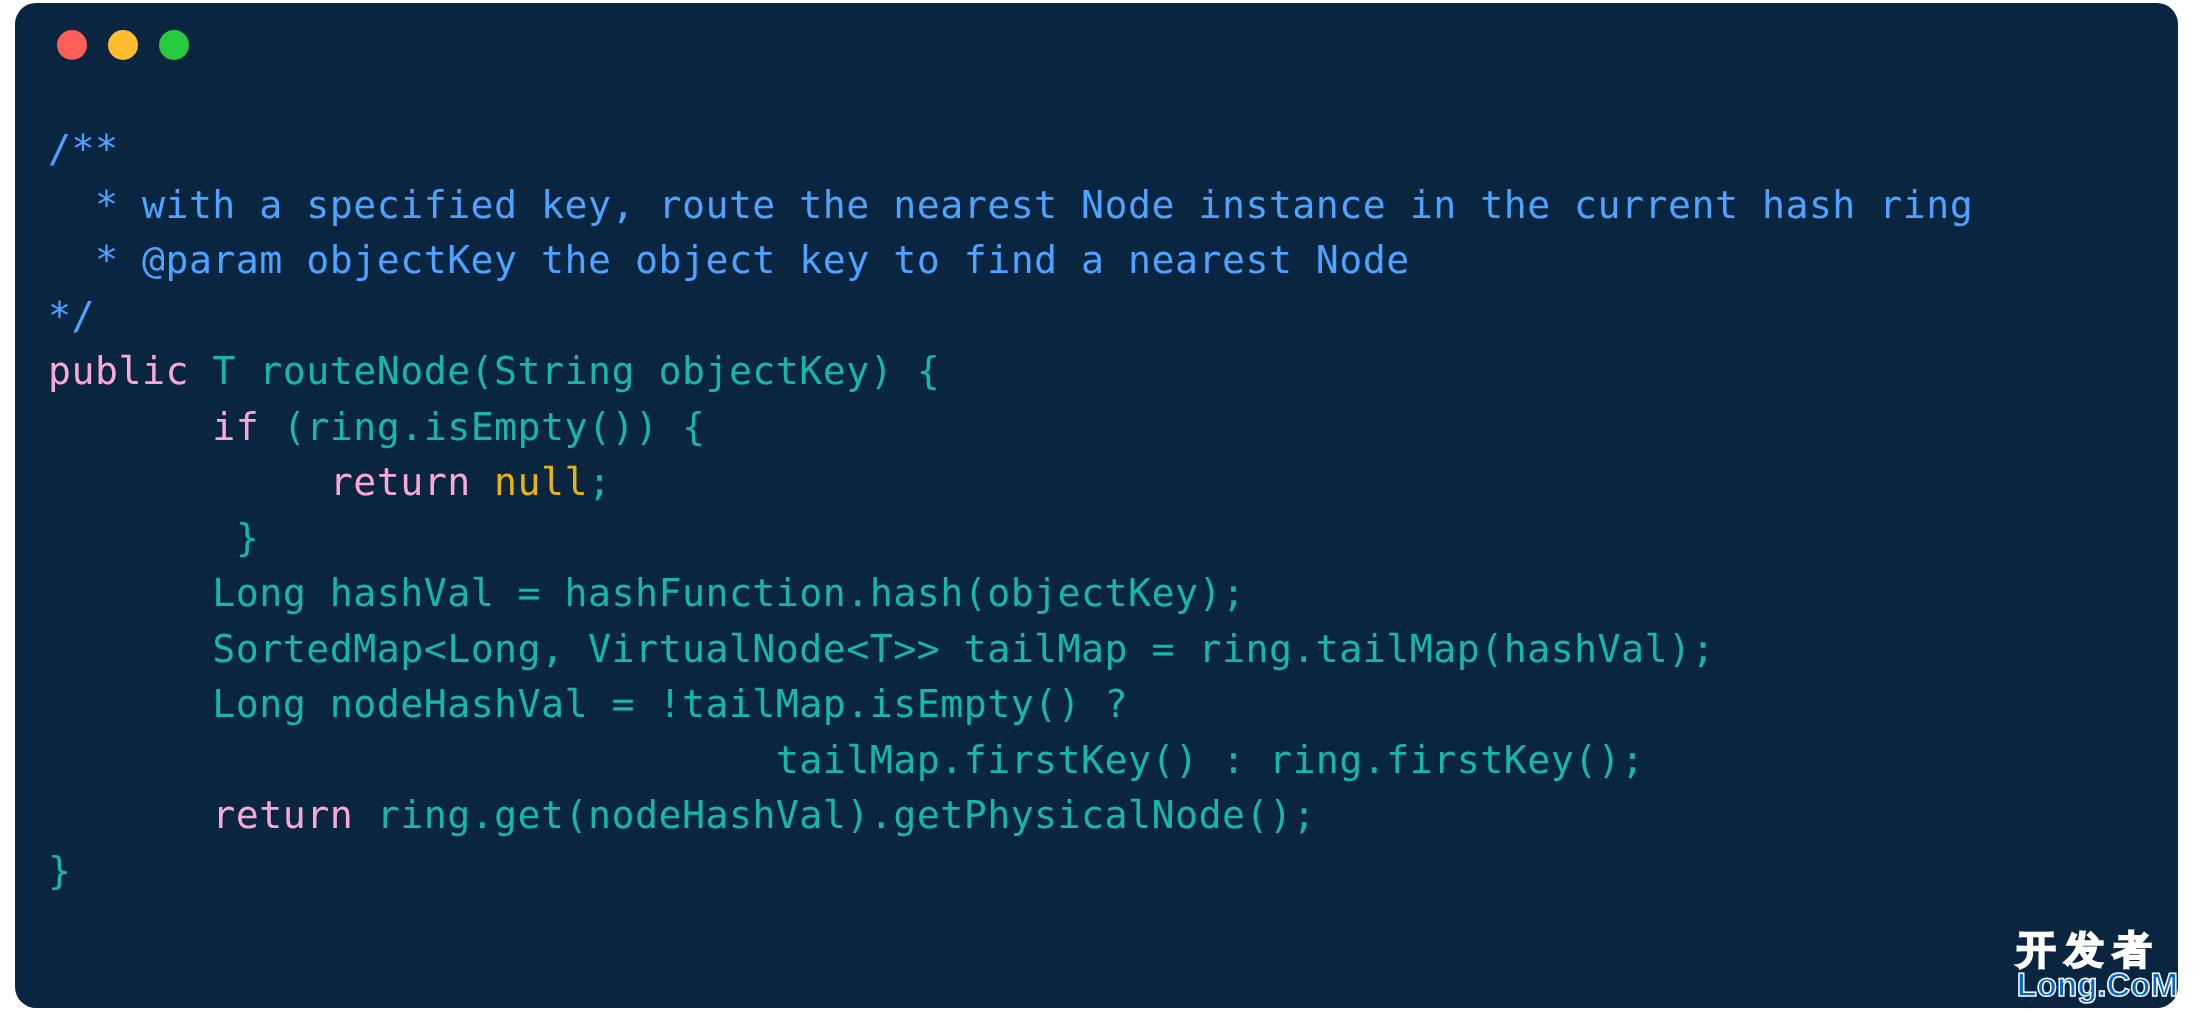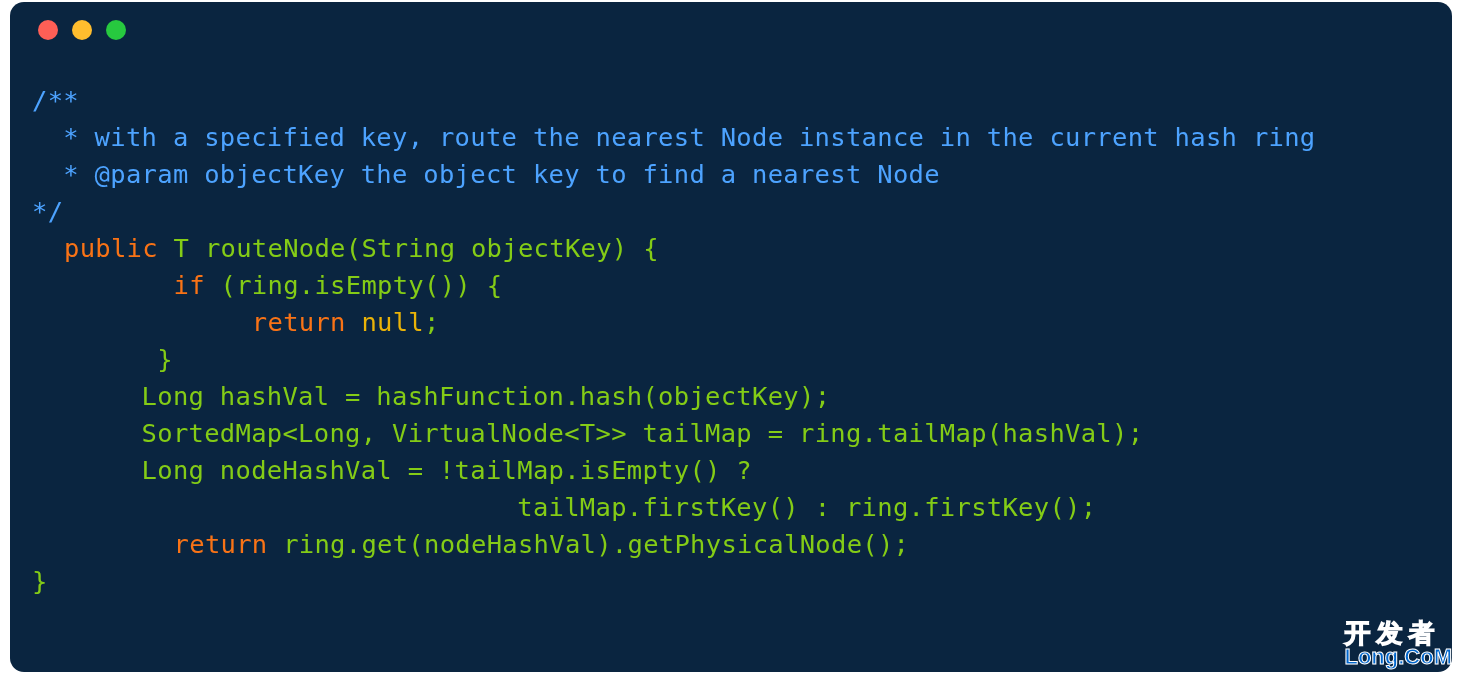--- a/index.html
+++ b/index.html
@@ -41,22 +41,22 @@
   .traffic-green { background: #27c93f; }
   .code-content {
     padding: 30px 22px 22px 22px;
     font-size: 25.5px;
     line-height: 1.45;
     white-space: pre;
     color: #e8e8e8;
     letter-spacing: 0.3px;
   }
   .tok-comment { color: #4da3ff; }
-  .tok-keyword { color: #f97316; margin-left: 32px; }
-  .tok-type { color: #84cc16; }
+  .tok-keyword { color: #f9a8d4; }
+  .tok-type { color: #14b8a6; }
   .tok-null { color: #eab308; }
   .watermark {
     position: absolute;
     right: 10px;
     bottom: 6px;
     font-family: Arial, sans-serif;
     font-weight: bold;
     text-align: left;
     line-height: 1.0;
     pointer-events: none;

